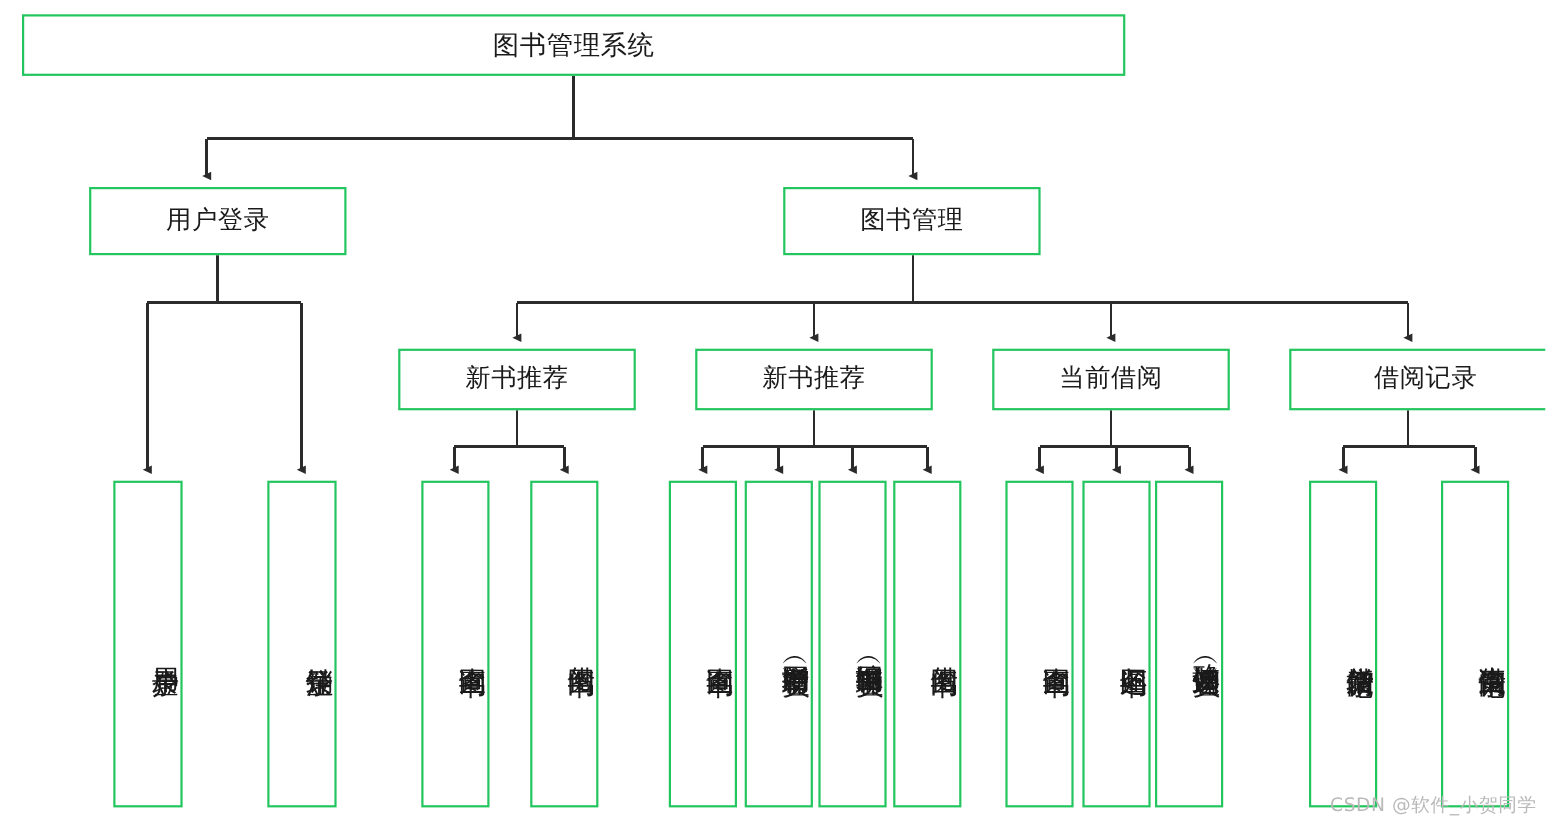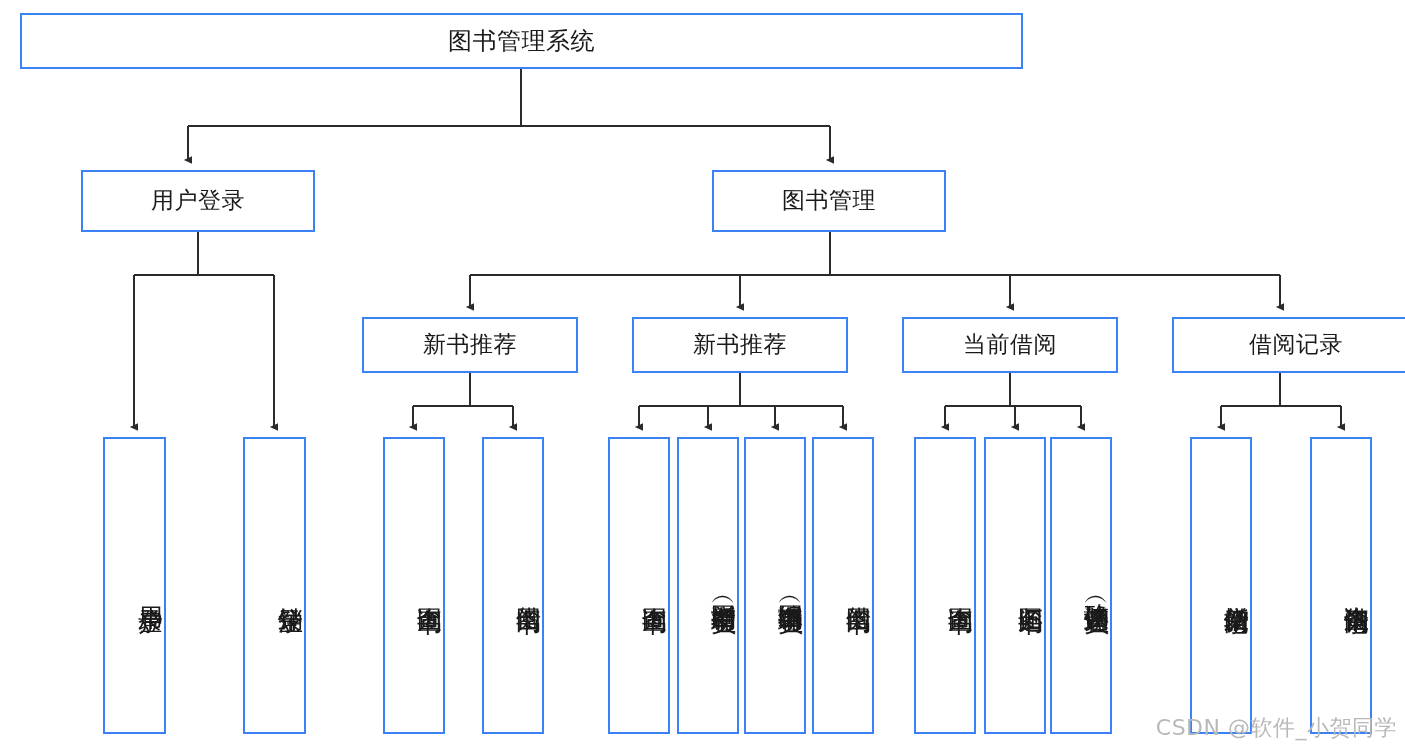--- a/index.html
+++ b/index.html
@@ -23,21 +23,21 @@
     left: 0;
     top: 0;
     width: 1405px;
     height: 747px;
     pointer-events: none;
   }
   .node {
     position: absolute;
     box-sizing: border-box;
     background: #ffffff;
-    border: 2px solid #3b82f6;
+    border: 2px solid #22c55e;
     display: flex;
     align-items: center;
     justify-content: center;
     text-align: center;
     color: #1a1a1a;
     z-index: 2;
   }
   .node-h {
     font-size: 23px;
     line-height: 1.2;
@@ -58,21 +58,21 @@
   }
   .node-v span {
     writing-mode: vertical-rl;
     text-orientation: upright;
     display: block;
   }
   .watermark {
     position: absolute;
     right: 8px;
     bottom: 4px;
-    font-size: 22px;
+    font-size: 17px;
     color: #b9b9b9;
     letter-spacing: 0.5px;
     z-index: 3;
     white-space: nowrap;
   }
 </style>
 </head>
 <body>
 
 <div id="diagram-root">

